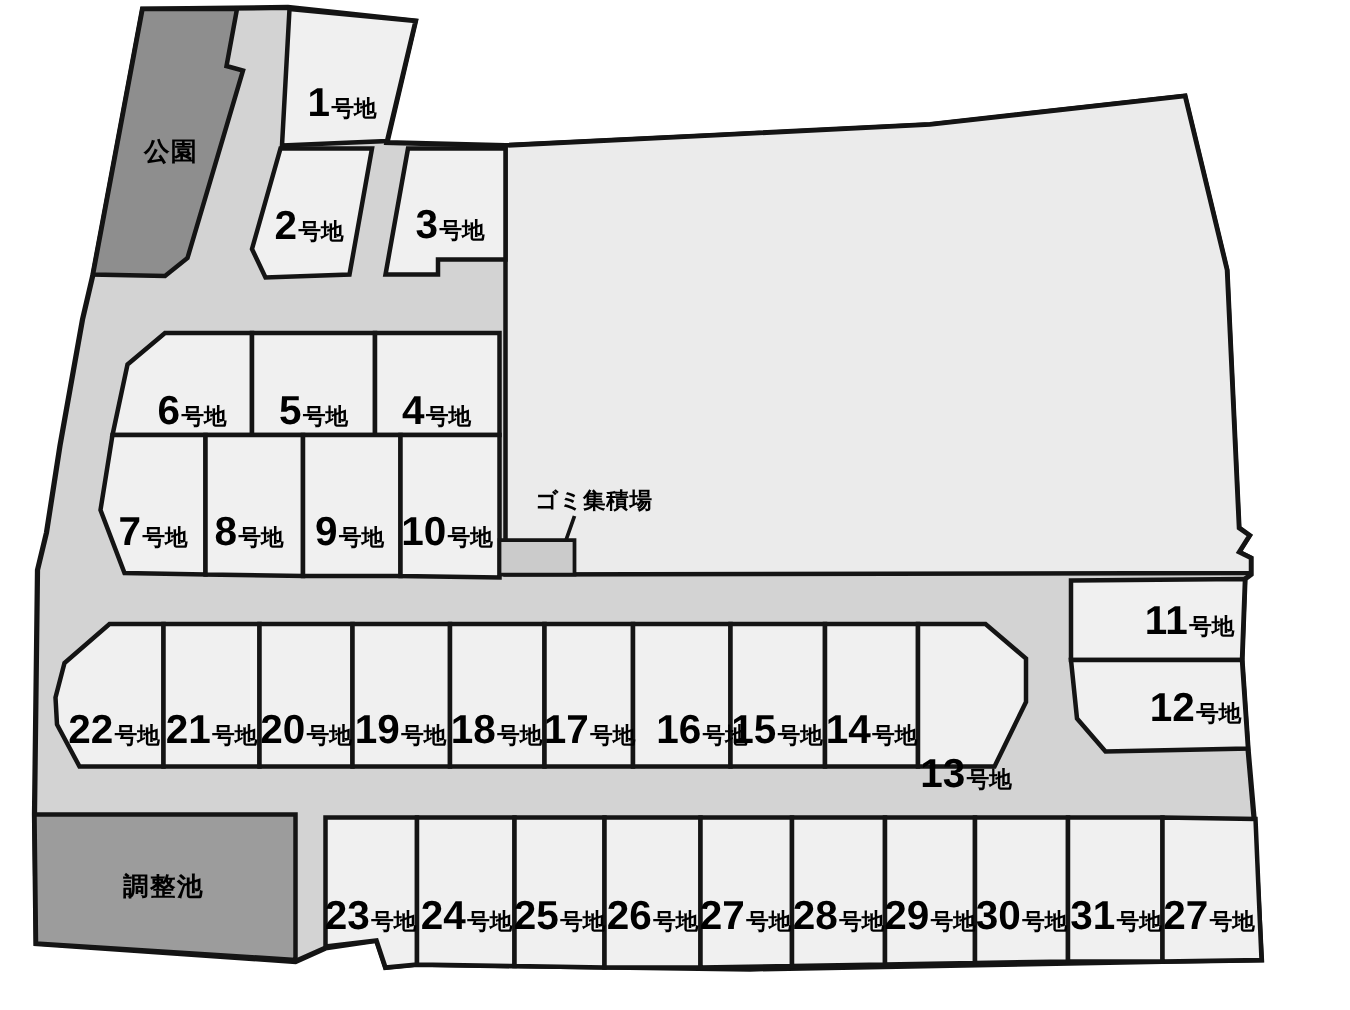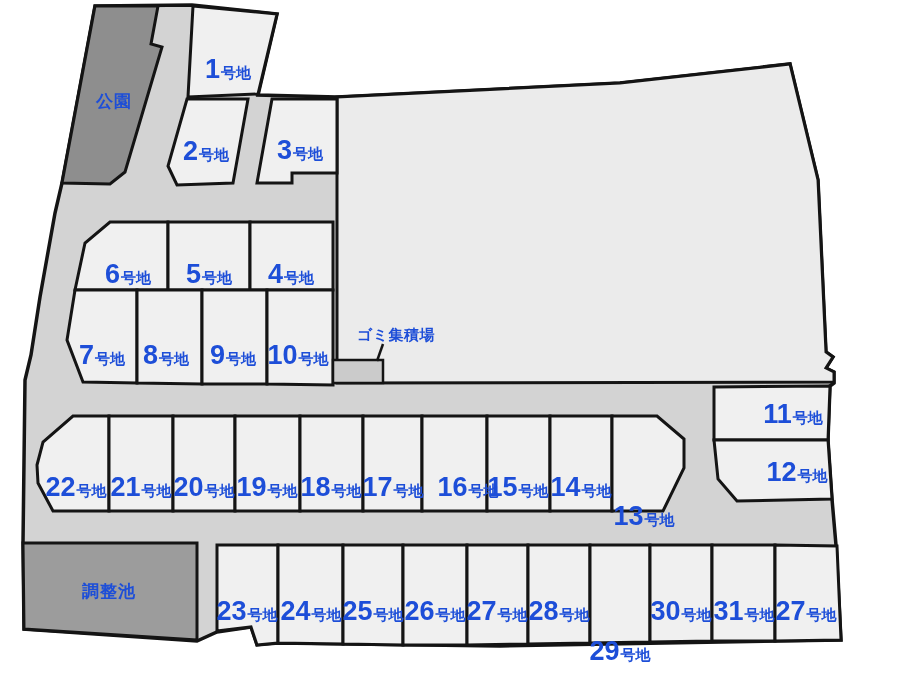--- a/index.html
+++ b/index.html
@@ -14,21 +14,21 @@
   .road{fill:var(--road);stroke:var(--line);stroke-width:3.5;stroke-linejoin:miter;}
   .lot{fill:var(--lot);stroke:var(--line);stroke-width:3;stroke-linejoin:miter;}
   .commercial{fill:var(--commercial);stroke:var(--line);stroke-width:3;}
   .park{fill:var(--park);stroke:var(--line);stroke-width:3;}
   .pond{fill:var(--pond);stroke:var(--line);stroke-width:3;}
   .garbage{fill:var(--garbage);stroke:var(--line);stroke-width:2.5;}
   .leader{stroke:var(--line);stroke-width:2.5;}
   .map-label{
     position:absolute;
     transform:translate(-50%,-50%);
-    color:#1d4ed8;
+    color:#000000;
     font-weight:bold;
     white-space:nowrap;
     line-height:1;
   }
   .named-label{font-size:17px;letter-spacing:1px;}
   .garbage-label{font-size:15px;letter-spacing:0.5px;}
   .lot-label .num{font-size:27px;font-weight:bold;}
   .lot-label .suf{font-size:15px;font-weight:bold;margin-left:1px;}
 </style>
 </head>
@@ -114,19 +114,19 @@
       <div class="map-label lot-label" style="left: 267px; top: 487px;"><span class="num">19</span><span class="suf">号地</span></div>
       <div class="map-label lot-label" style="left: 204px; top: 487px;"><span class="num">20</span><span class="suf">号地</span></div>
       <div class="map-label lot-label" style="left: 141px; top: 487px;"><span class="num">21</span><span class="suf">号地</span></div>
       <div class="map-label lot-label" style="left: 76px; top: 487px;"><span class="num">22</span><span class="suf">号地</span></div>
       <div class="map-label lot-label" style="left: 247px; top: 611px;"><span class="num">23</span><span class="suf">号地</span></div>
       <div class="map-label lot-label" style="left: 311px; top: 611px;"><span class="num">24</span><span class="suf">号地</span></div>
       <div class="map-label lot-label" style="left: 373px; top: 611px;"><span class="num">25</span><span class="suf">号地</span></div>
       <div class="map-label lot-label" style="left: 435px; top: 611px; text-align: center;"><span class="num">26</span><span class="suf">号地</span></div>
       <div class="map-label lot-label" style="left: 497px; top: 611px;"><span class="num">27</span><span class="suf">号地</span></div>
       <div class="map-label lot-label" style="left: 559px; top: 611px;"><span class="num">28</span><span class="suf">号地</span></div>
-      <div class="map-label lot-label" style="left: 620px; top: 611px; margin-top: 40px;"><span class="num">29</span><span class="suf">号地</span></div>
+      <div class="map-label lot-label" style="left: 620px; top: 611px;"><span class="num">29</span><span class="suf">号地</span></div>
       <div class="map-label lot-label" style="left: 681px; top: 611px;"><span class="num">30</span><span class="suf">号地</span></div>
       <div class="map-label lot-label" style="left: 744px; top: 611px;"><span class="num">31</span><span class="suf">号地</span></div>
       <div class="map-label lot-label" style="left: 806px; top: 611px;"><span class="num">27</span><span class="suf">号地</span></div>
     </div>
 
 </div>
 
 </body></html>

